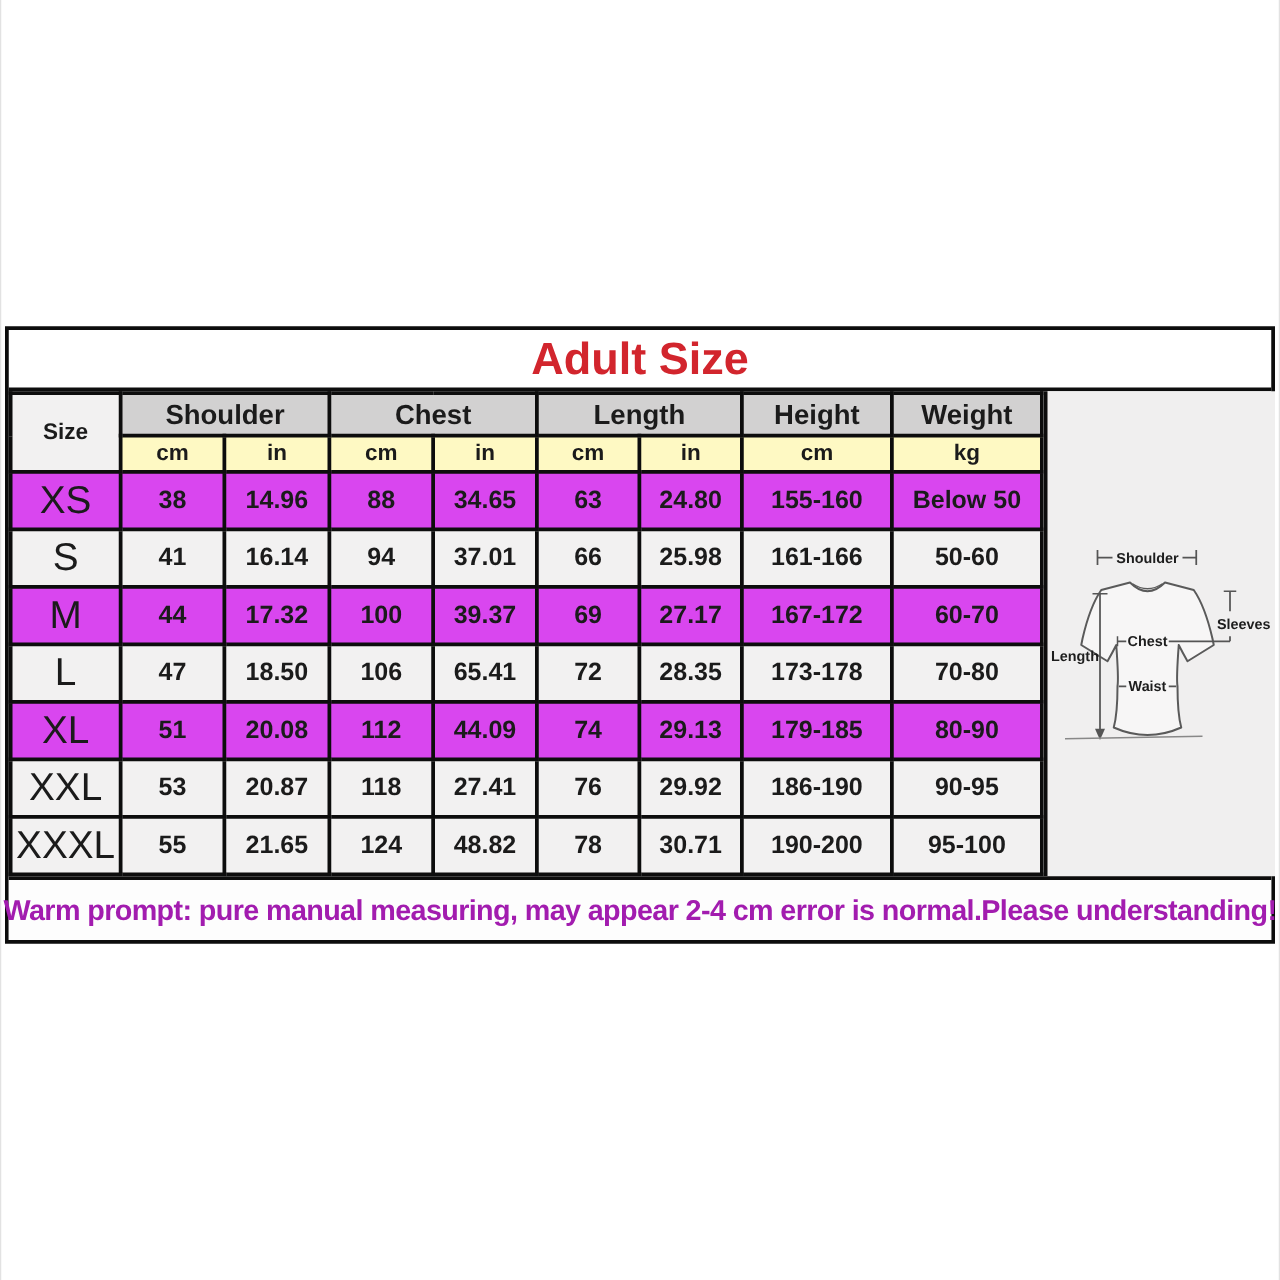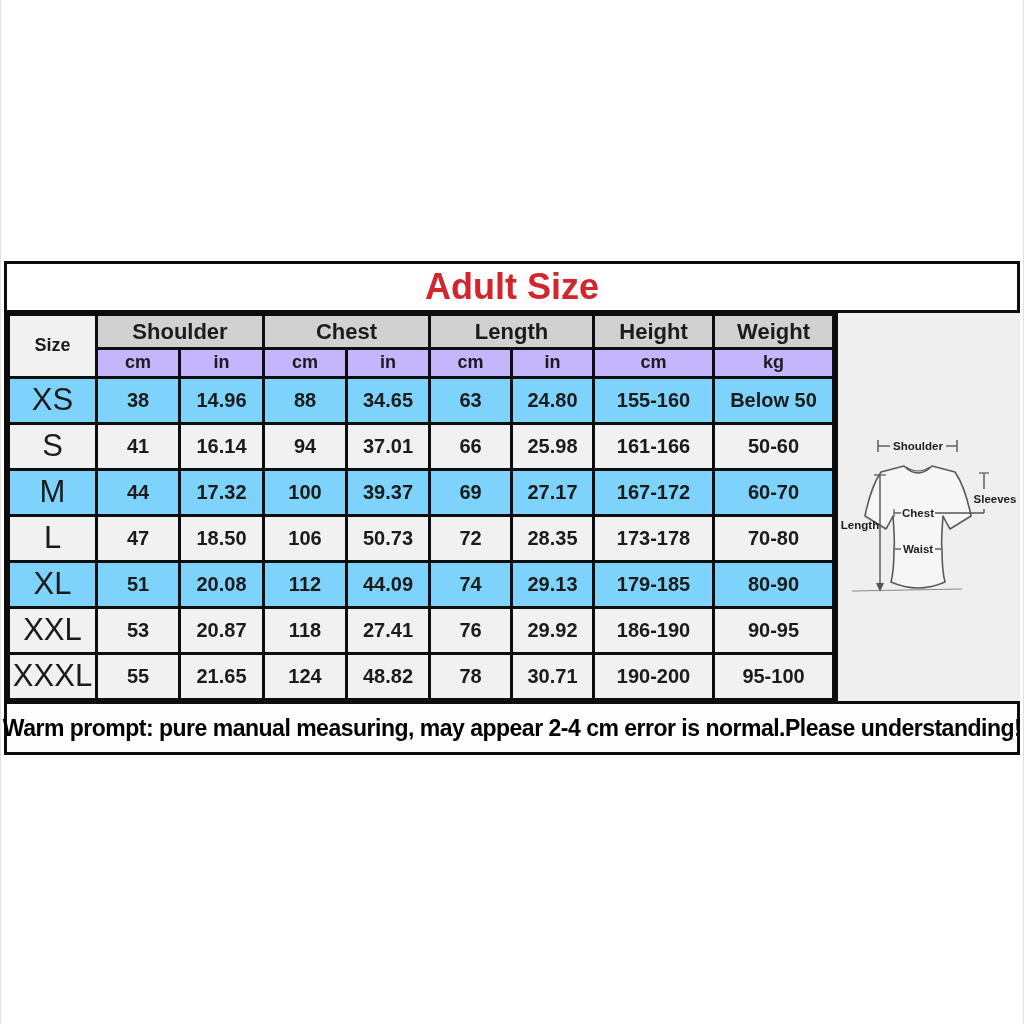--- a/index.html
+++ b/index.html
@@ -27,36 +27,36 @@
   .content{flex:1 1 auto;display:flex;min-height:0;}
   table.size-table{
     border-collapse:collapse;width:825px;height:100%;table-layout:fixed;
   }
   table.size-table td{
     border:3px solid #0d0d0d;text-align:center;vertical-align:middle;
     color:#1b1b1b;padding:0;
   }
   td.thin-left{border-left:1px solid #8a8a8a;}
   .hd-group{background:#d2d1d1;font-size:22px;font-weight:bold;}
-  .hd-unit{background:#c4b5fd;font-size:18px;font-weight:bold;}
+  .hd-unit{background:#fef9c3;font-size:18px;font-weight:bold;}
   .hd-size{background:#f2f1f1;font-size:18px;font-weight:bold;}
-  tr.row-grey td{background:#7dd3fc;}
+  tr.row-grey td{background:#d946ef;}
   tr.row-light td{background:#f2f1f1;}
   td.size-cell{color:#c8232b;font-size:31px;font-weight:400;}
   td.val{font-size:20px;font-weight:bold;}
   .panel{
     flex:1 1 auto;border-left:3px solid #0d0d0d;background:#f0efef;
     display:flex;align-items:stretch;justify-content:center;
   }
   .warning-bar{
     height:48px;flex:0 0 48px;border-top:3px solid #0d0d0d;background:#fdfdfd;
     display:flex;align-items:center;justify-content:center;
   }
   .warning-text{
-    color:#000000;font-size:23px;font-weight:bold;letter-spacing:-0.5px;white-space:nowrap;
+    color:#a21caf;font-size:23px;font-weight:bold;letter-spacing:-0.5px;white-space:nowrap;
   }
   svg text{
     font-family:"Liberation Sans", sans-serif;font-weight:bold;
     font-size:11.5px;fill:#1d1d1d;
   }
 </style>
 </head>
 <body>
 
 <div class="canvas">
@@ -130,21 +130,21 @@
           <td class="val">69</td>
           <td class="val thin-left">27.17</td>
           <td class="val">167-172</td>
           <td class="val">60-70</td>
         </tr>
         <tr class="row-light">
           <td class="size-cell">L</td>
           <td class="val">47</td>
           <td class="val thin-left">18.50</td>
           <td class="val">106</td>
-          <td class="val thin-left">50.73</td>
+          <td class="val thin-left">65.41</td>
           <td class="val">72</td>
           <td class="val thin-left">28.35</td>
           <td class="val">173-178</td>
           <td class="val">70-80</td>
         </tr>
         <tr class="row-grey">
           <td class="size-cell">XL</td>
           <td class="val">51</td>
           <td class="val thin-left">20.08</td>
           <td class="val">112</td>

